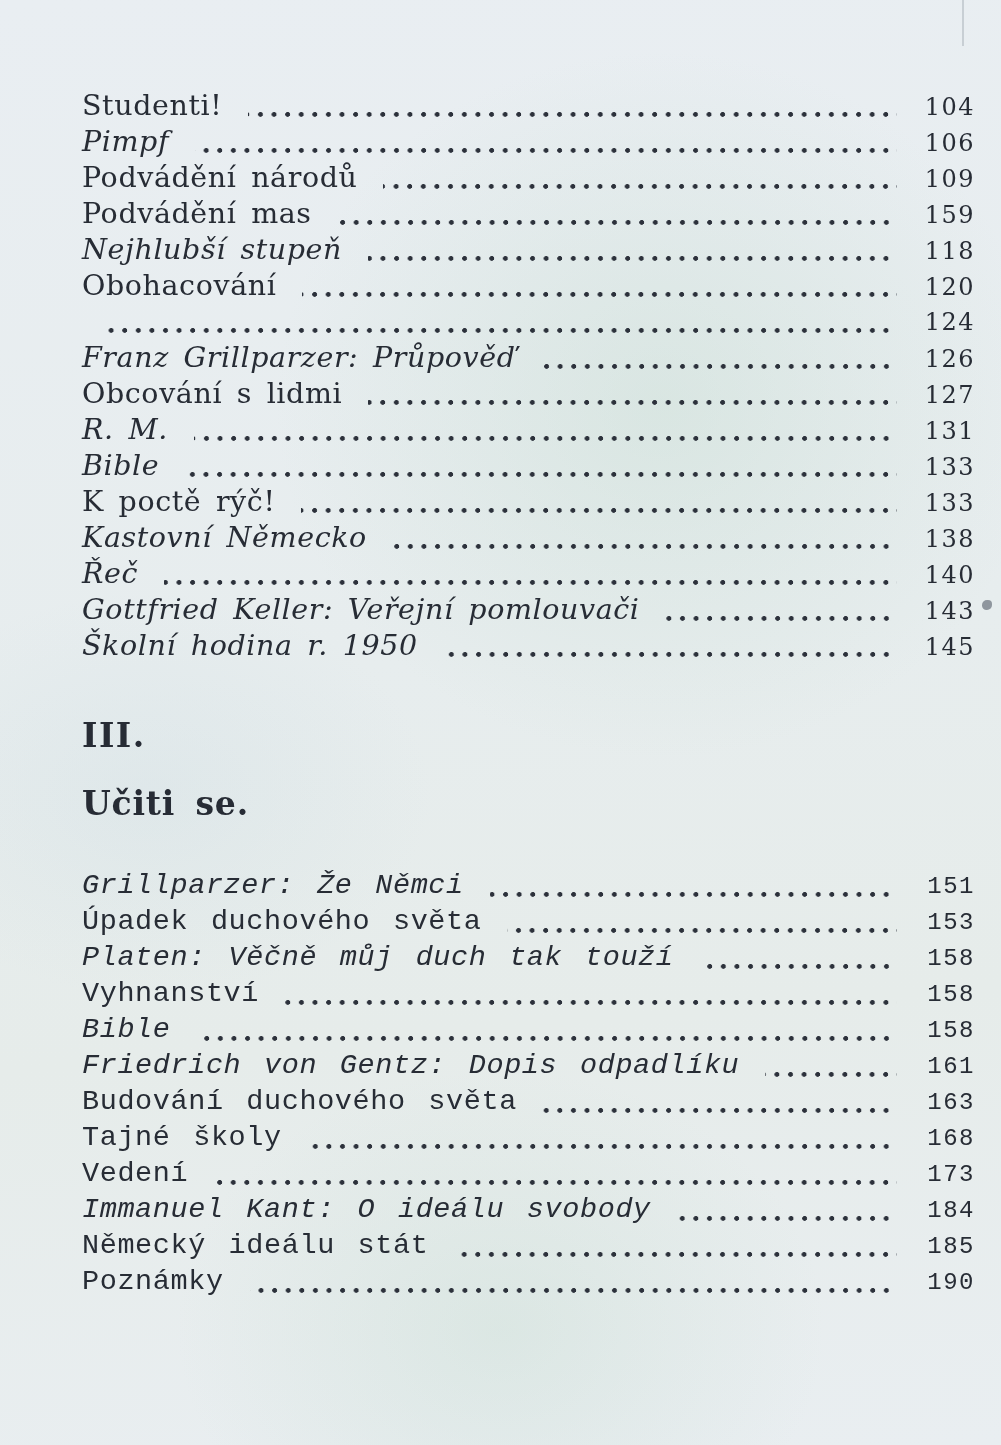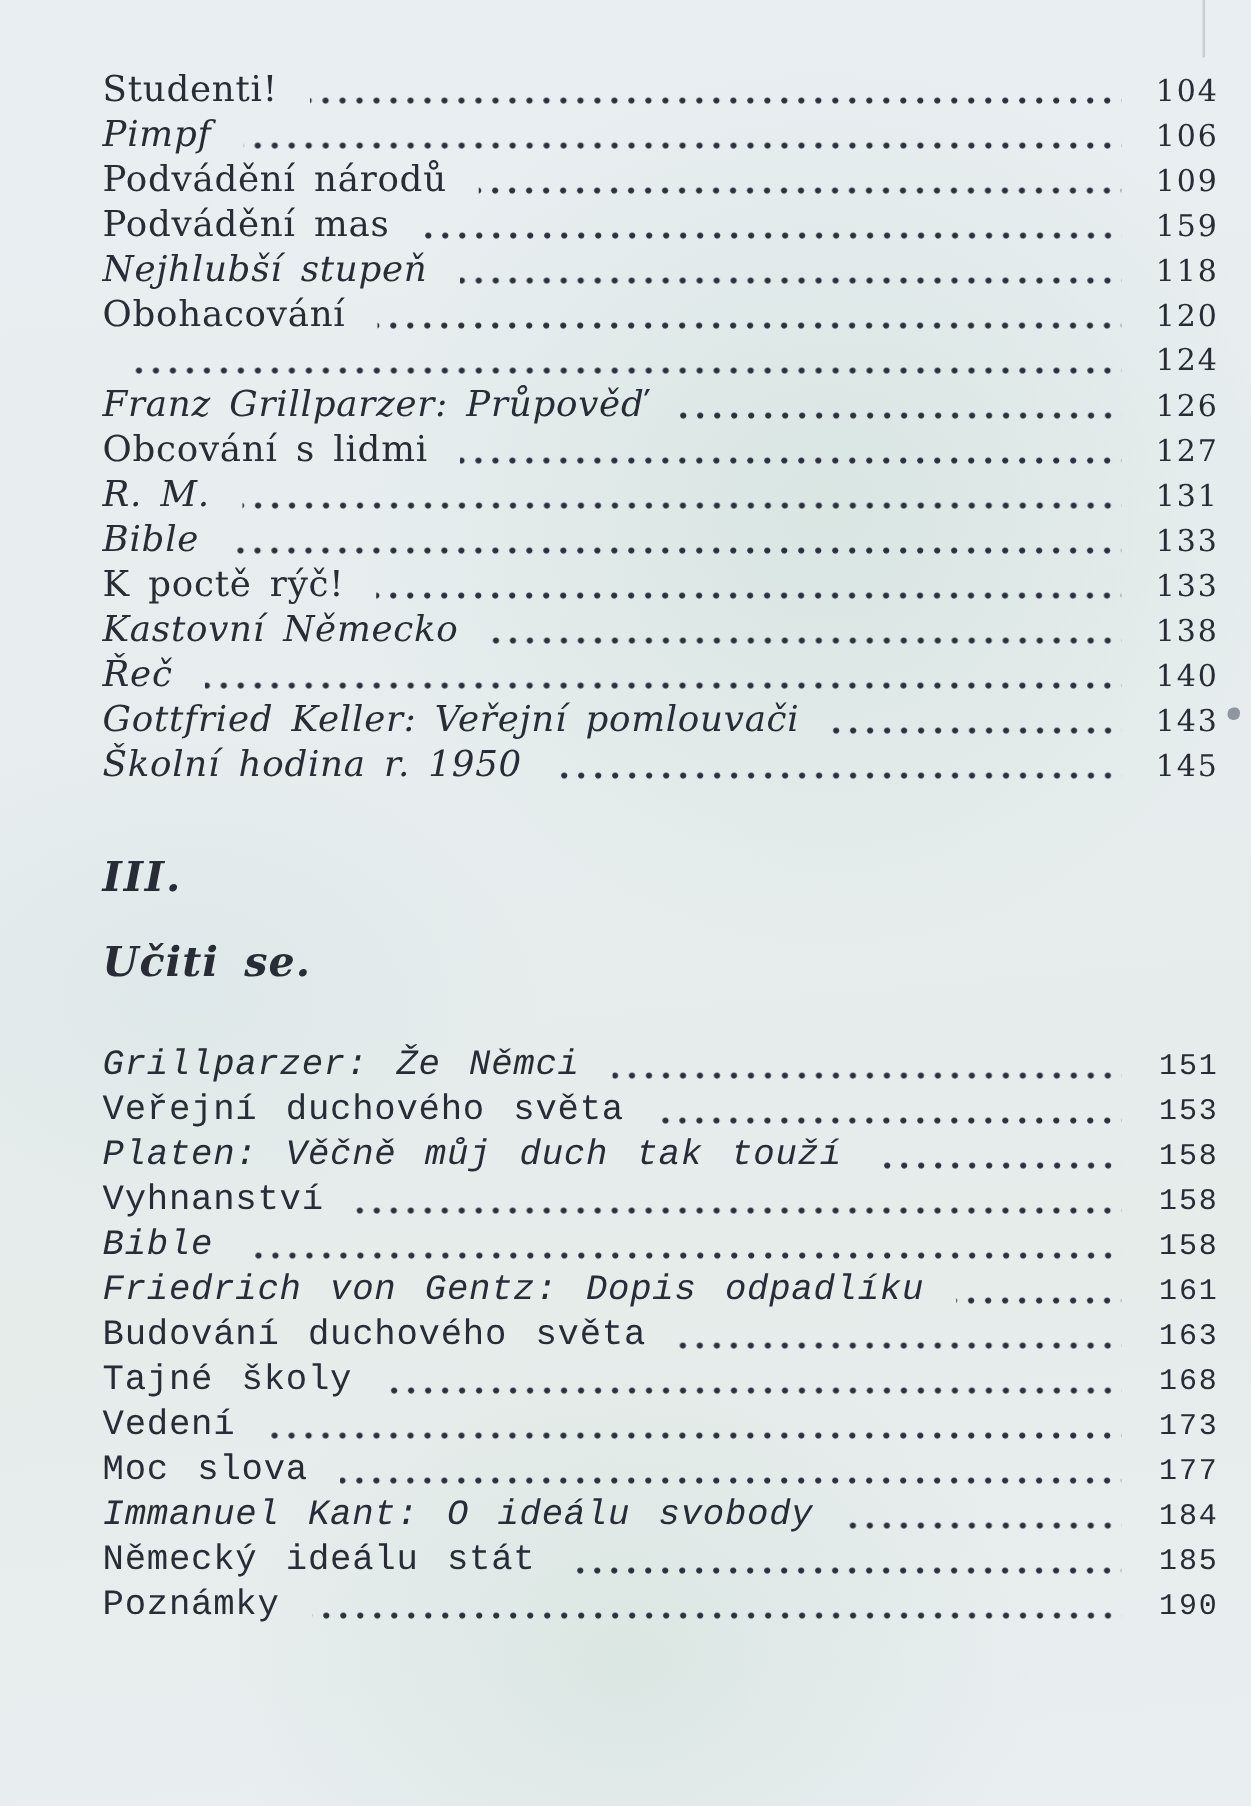--- a/index.html
+++ b/index.html
@@ -13,21 +13,21 @@
       radial-gradient(40% 20% at 15% 55%, rgba(198,216,224,0.25), rgba(198,216,224,0) 70%),
       linear-gradient(175deg, #e9eef2 0%, #e7edee 45%, #e6ecea 70%, #e9eef1 100%);
     font-family: "DejaVu Serif", "Liberation Serif", serif;
     color: #272c35;
     position: relative;
   }
   .page {
     box-sizing: border-box;
     width: 100%;
     height: 100%;
-    padding: 54px 26px 0 82px;
+    padding: 88px 26px 0 82px;
   }
   .toc-list { }
   .toc-row {
     display: flex;
     align-items: baseline;
     height: 36px;
     position: relative;
   }
   .toc-title {
     font-size: 28.5px;
@@ -56,21 +56,21 @@
   }
   .speck {
     position: absolute;
     right: -17px;
     top: 8px;
     width: 10px;
     height: 10px;
     border-radius: 50% 40% 50% 45%;
     background: #8f969e;
   }
-  .section-heading { margin-top: 52px; font-style: italic; }
+  .section-heading { margin-top: 52px; }
   .section-numeral {
     font-size: 33px;
     font-weight: 700;
     letter-spacing: 1.5px;
     line-height: 40px;
   }
   .section-title {
     font-size: 33px;
     font-weight: 700;
     letter-spacing: 0.8px;
@@ -201,21 +201,21 @@
 
   <div class="toc-list second">
 
       <div class="toc-row italic">
         <span class="toc-title">Grillparzer: Že Němci</span>
         <span class="leader"></span>
         <span class="page-num">151</span>
       </div>
 
       <div class="toc-row">
-        <span class="toc-title">Veřejní duchového světa</span>
+        <span class="toc-title">Úpadek duchového světa</span>
         <span class="leader"></span>
         <span class="page-num">153</span>
       </div>
 
       <div class="toc-row italic">
         <span class="toc-title">Platen: Věčně můj duch tak touží</span>
         <span class="leader"></span>
         <span class="page-num">158</span>
       </div>
 
@@ -248,25 +248,20 @@
         <span class="leader"></span>
         <span class="page-num">168</span>
       </div>
 
       <div class="toc-row">
         <span class="toc-title">Vedení</span>
         <span class="leader"></span>
         <span class="page-num">173</span>
       </div>
 
-      <div class="toc-row">
-        <span class="toc-title">Moc slova</span>
-        <span class="leader"></span>
-        <span class="page-num">177</span>
-      </div>
 
       <div class="toc-row italic">
         <span class="toc-title">Immanuel Kant: O ideálu svobody</span>
         <span class="leader"></span>
         <span class="page-num">184</span>
       </div>
 
       <div class="toc-row">
         <span class="toc-title">Německý ideálu stát</span>
         <span class="leader"></span>

